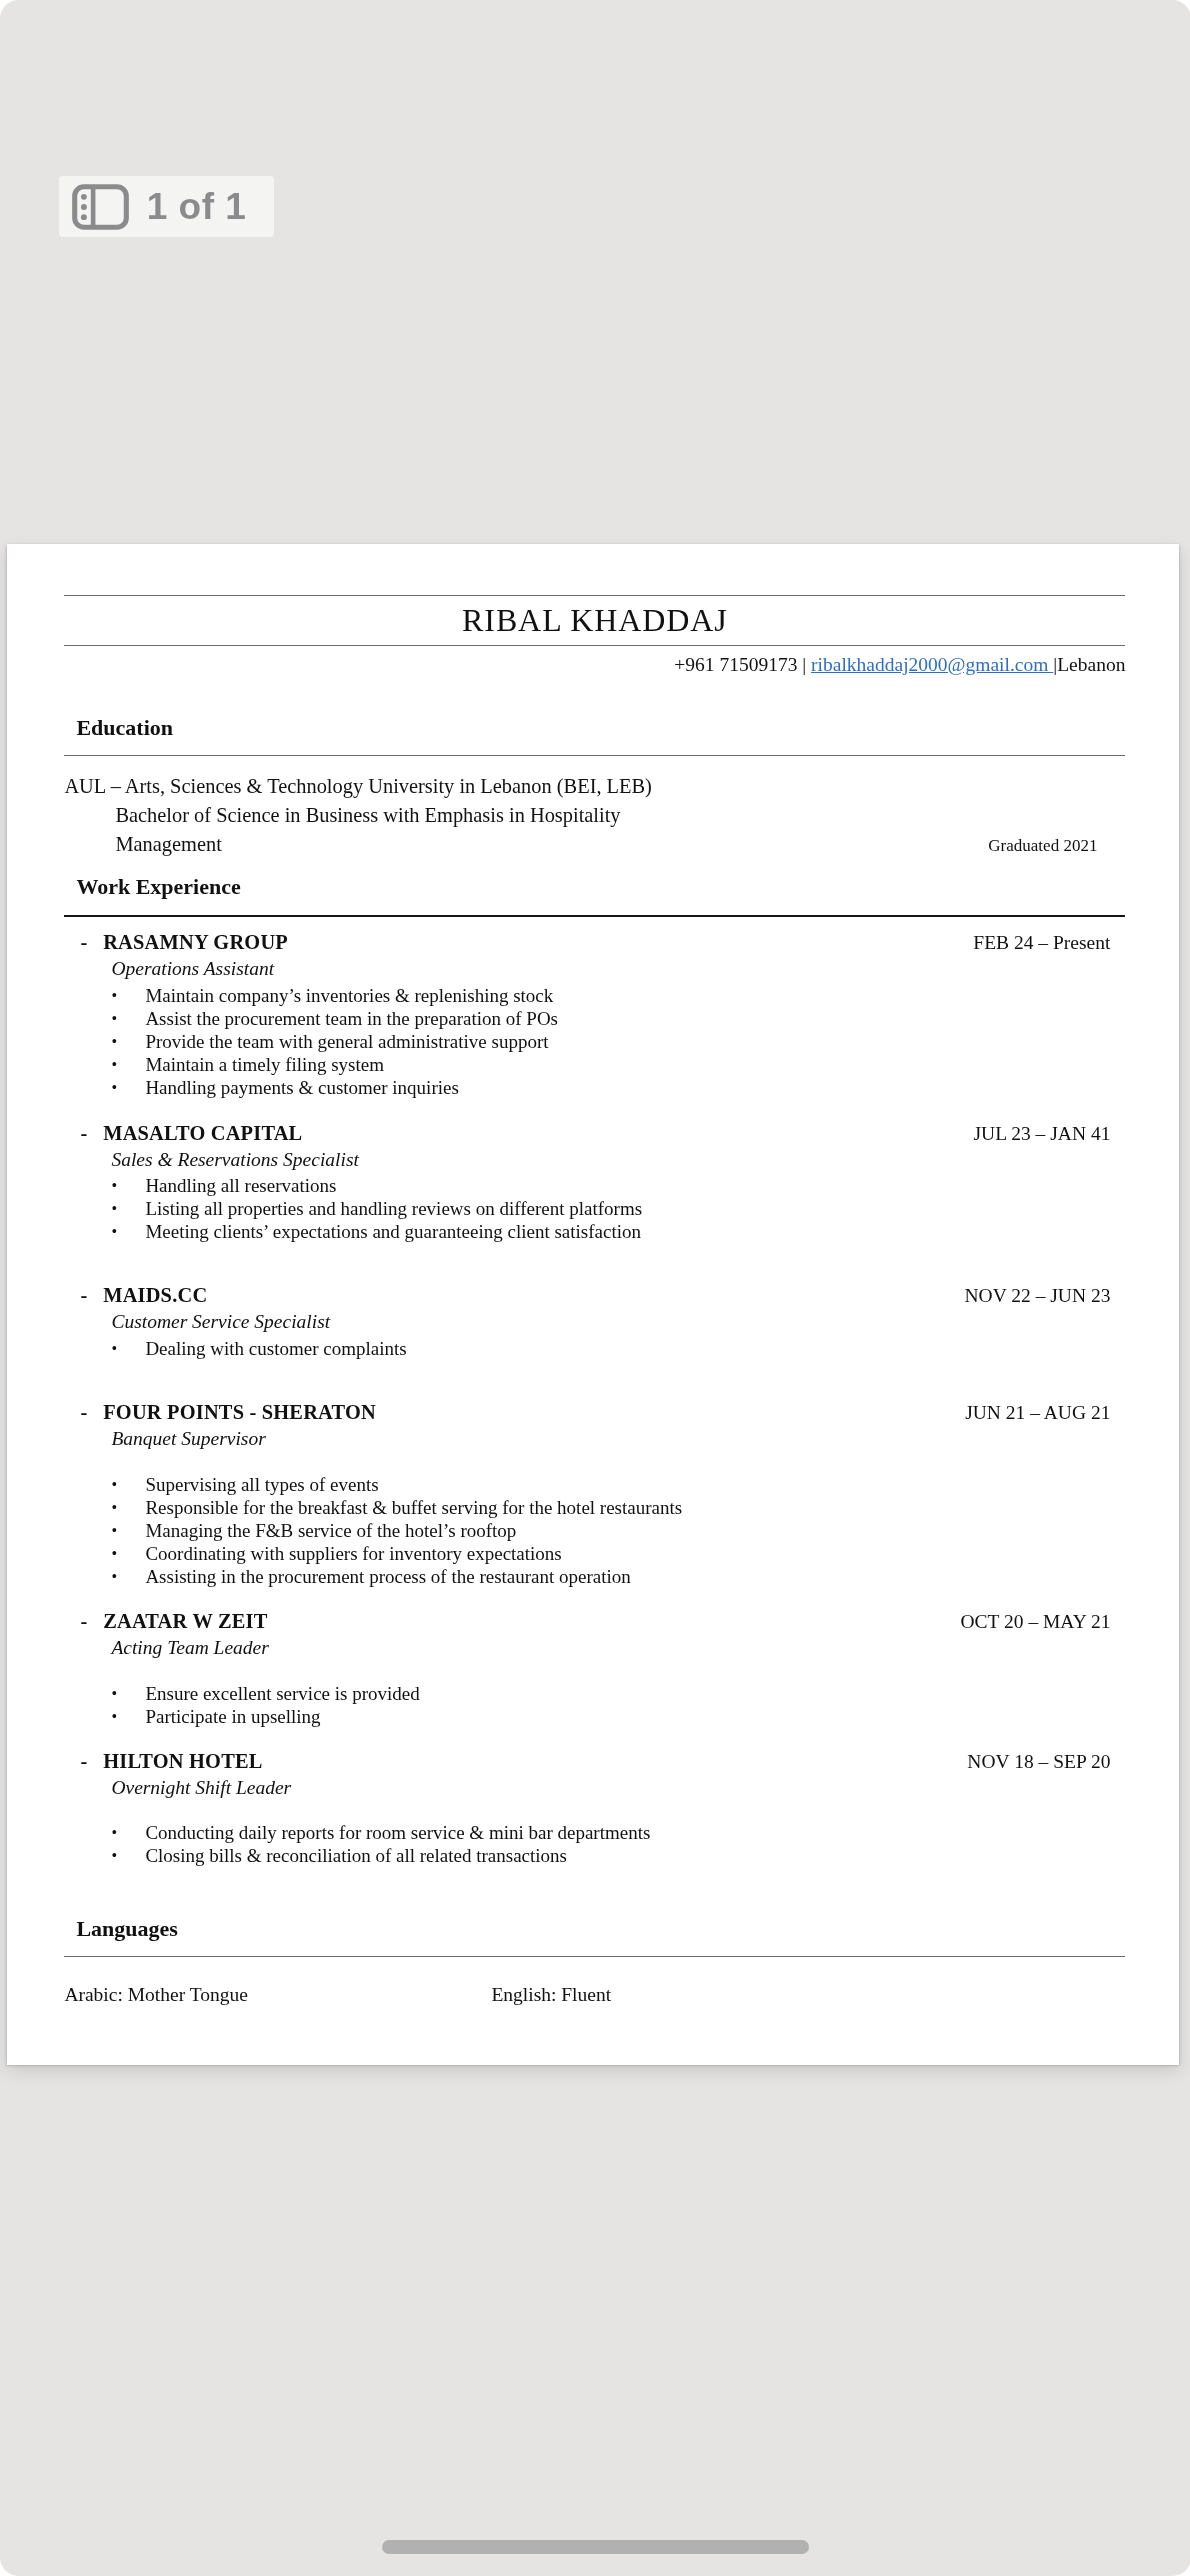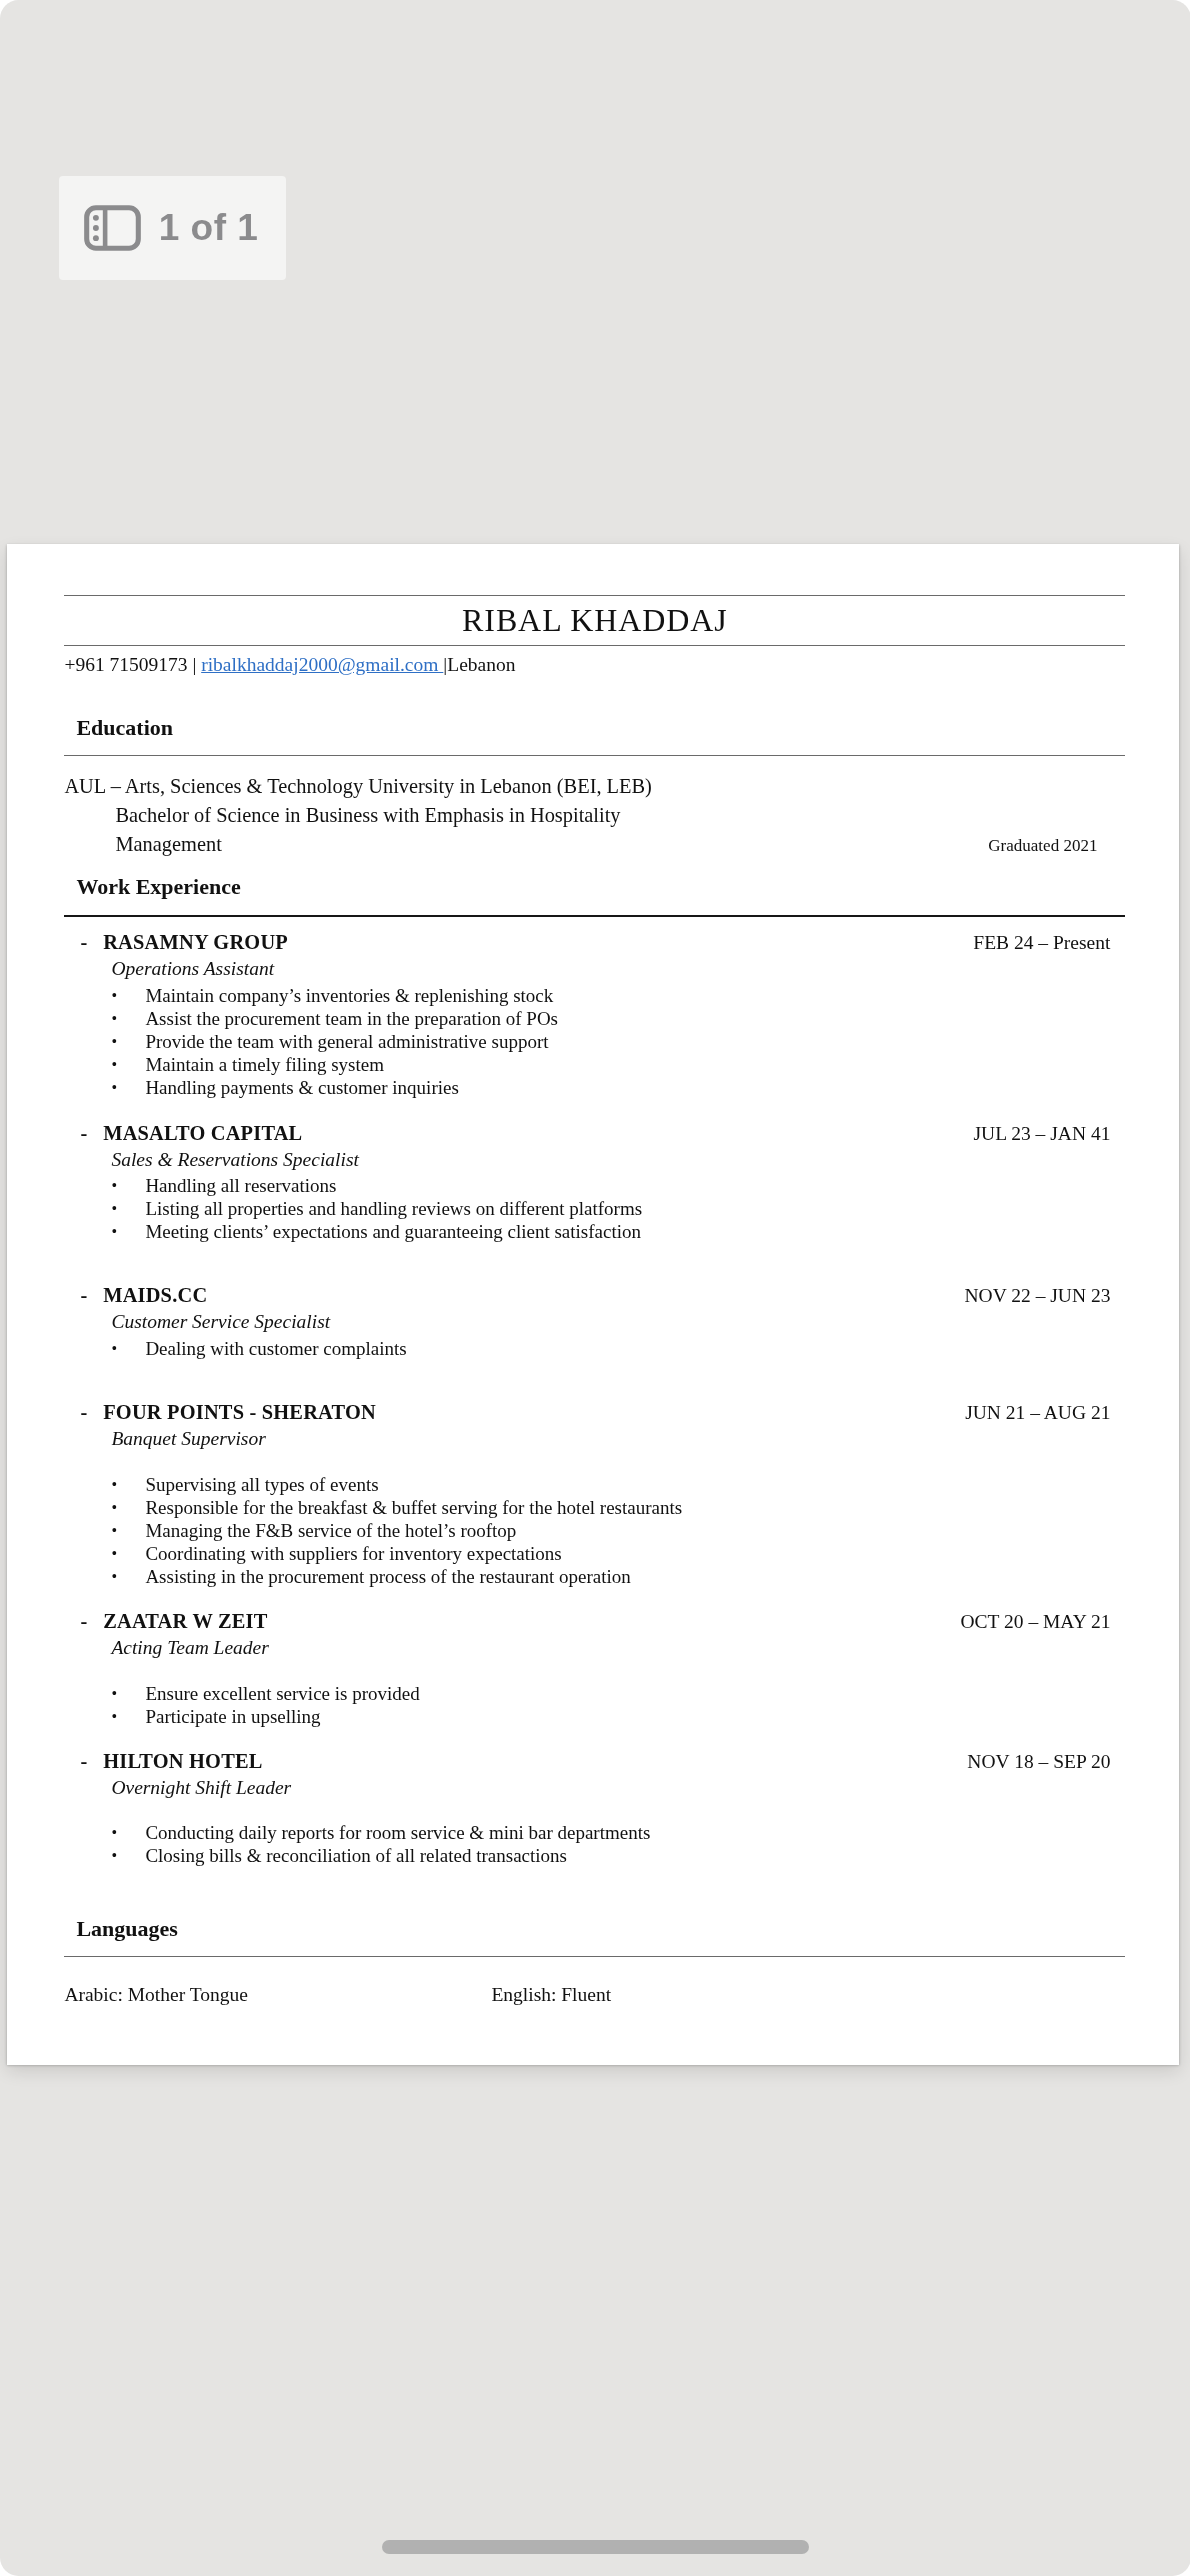--- a/index.html
+++ b/index.html
@@ -10,21 +10,21 @@
   .screen {
     position:absolute; inset:0;
     background:#e5e4e2;
     border-radius:18.5px;
     overflow:hidden;
   }
 
   
   .page-pill {
     position:absolute; left:59px; top:176px;
-    height:104px; padding:0 28px 0 24px;
+    height:61px; padding:0 28px 0 12px;
     background:#f4f4f3;
     border-radius:4px;
     display:flex; align-items:center; gap:16.7px;
   }
   .page-pill .pill-label {
     font-size:37px; font-weight:700; color:#8b8b8d; letter-spacing:0.5px;
   }
 
   
   .doc-page {
@@ -42,21 +42,21 @@
 
   .doc-title {
     height:49px; line-height:49px;
     text-align:center;
     font-size:32px; letter-spacing:0.9px;
     white-space:nowrap;
   }
 
   .contact-line {
     margin-top:8.3px;
-    text-align:left;
+    text-align:right;
     font-size:19.5px;
     white-space:nowrap;
   }
   .contact-line .email-link { color:#2e6fc5; text-decoration:underline; }
 
   .section-heading {
     font-size:22px; font-weight:700;
     padding-left:12px;
     line-height:26px;
   }

